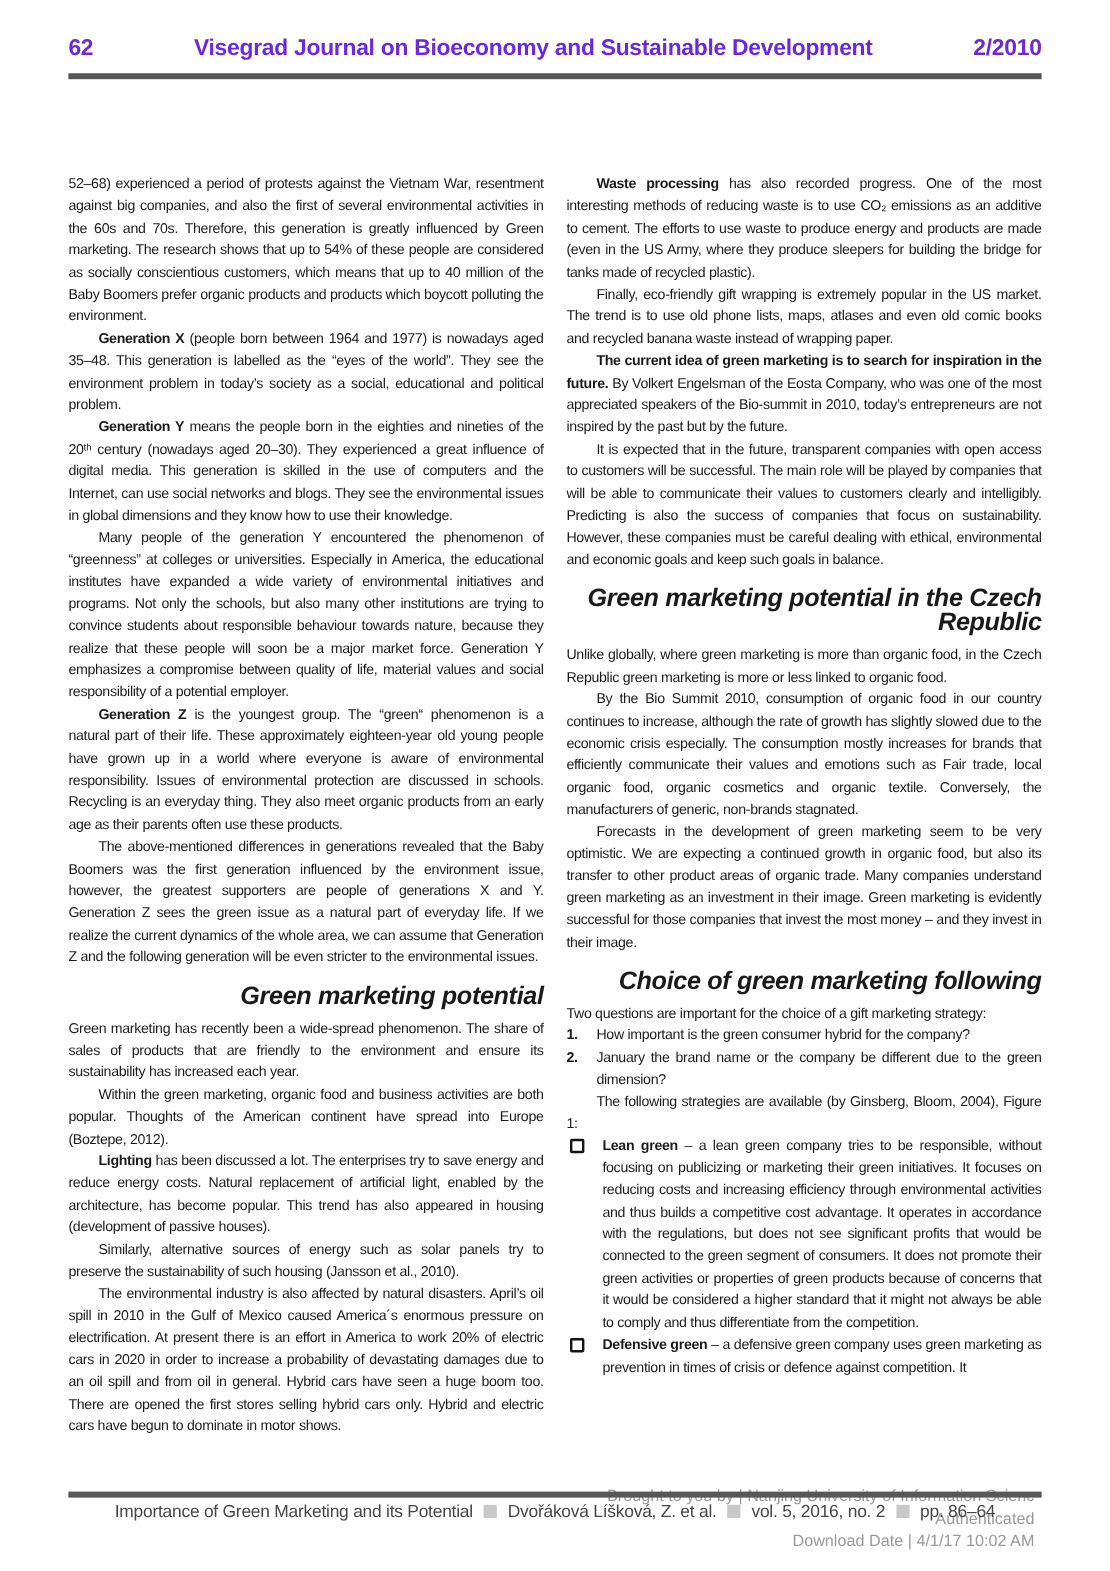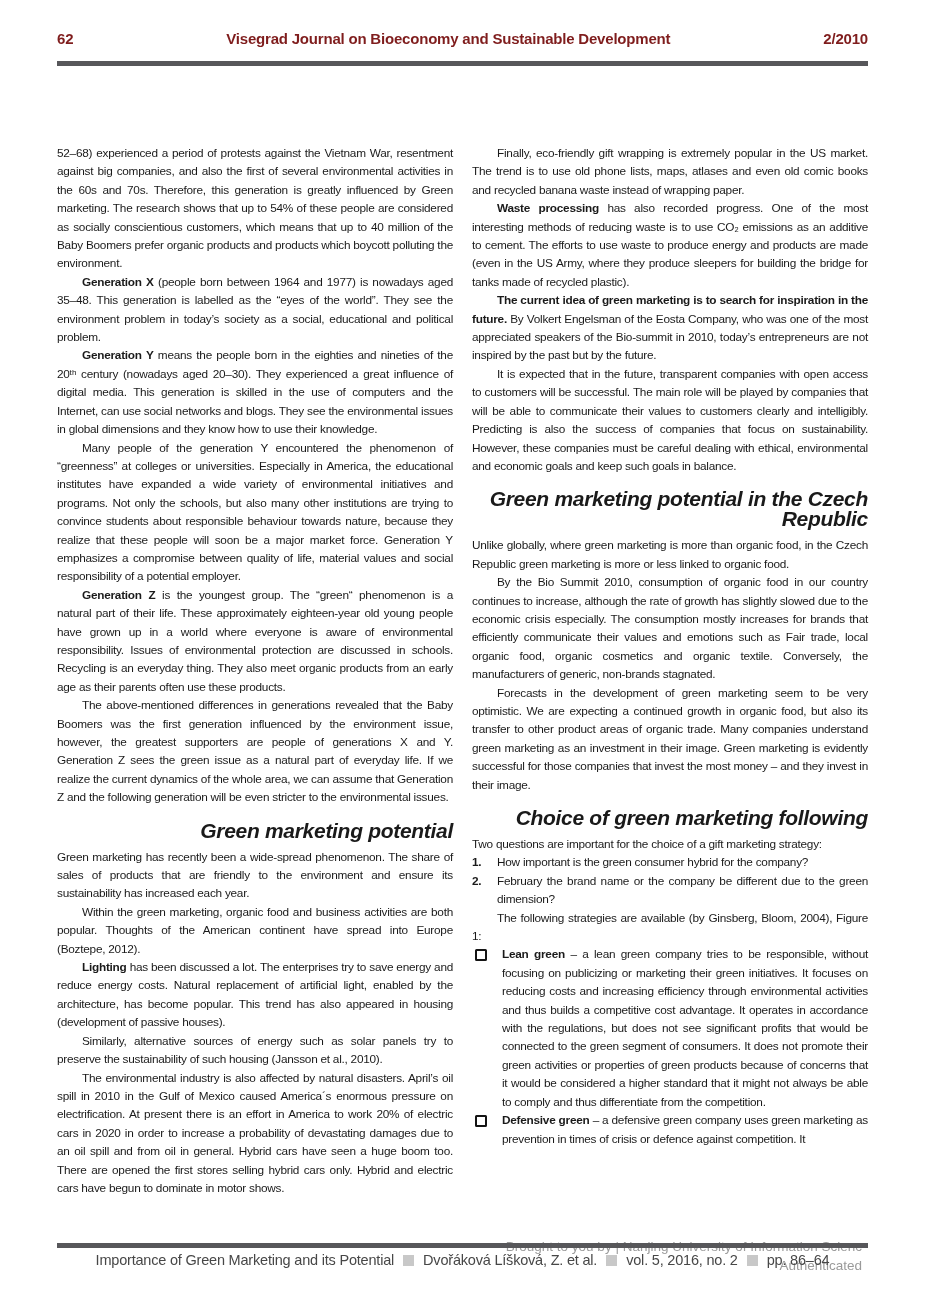--- a/index.html
+++ b/index.html
@@ -8,21 +8,21 @@
     width:925px;height:1309px;
     background:#ffffff;
     font-family:"Liberation Sans", sans-serif;
     color:#1a1a1a;
     overflow:hidden;
   }
   
   .header{
     position:absolute;top:30px;left:57px;width:811px;
     display:flex;align-items:flex-end;justify-content:space-between;
-    font-weight:bold;font-size:15px;color:#7f1d1d;
+    font-weight:bold;font-size:19px;color:#6d28d9;
     letter-spacing:-0.2px;
   }
   .header .jtitle{flex:1;text-align:center;}
   .rule{position:absolute;left:57px;width:811px;height:5px;background:#57575a;}
   .rule.top{top:61px;}
   .rule.bottom{top:1243px;z-index:3;}
   
   .columns{
     position:absolute;top:100px;left:57px;width:811px;
     display:flex;gap:19px;margin-top:44px;
@@ -81,48 +81,49 @@
         <p class="indent"><b>Generation Z</b> is the youngest group. The “green“ phenomenon is a natural part of their life. These approximately eighteen-year old young people have grown up in a world where everyone is aware of environmental responsibility. Issues of environmental protection are discussed in schools. Recycling is an everyday thing. They also meet organic products from an early age as their parents often use these products.</p>
         <p class="indent">The above-mentioned differences in generations revealed that the Baby Boomers was the first generation influenced by the environment issue, however, the greatest supporters are people of generations X and Y. Generation Z sees the green issue as a natural part of everyday life. If we realize the current dynamics of the whole area, we can assume that Generation Z and the following generation will be even stricter to the environmental issues.</p>
         <h2>Green marketing potential</h2>
         <p>Green marketing has recently been a wide-spread phenomenon. The share of sales of products that are friendly to the environment and ensure its sustainability has increased each year.</p>
         <p class="indent">Within the green marketing, organic food and business activities are both popular. Thoughts of the American continent have spread into Europe (Boztepe, 2012).</p>
         <p class="indent"><b>Lighting</b> has been discussed a lot. The enterprises try to save energy and reduce energy costs. Natural replacement of artificial light, enabled by the architecture, has become popular. This trend has also appeared in housing (development of passive houses).</p>
         <p class="indent">Similarly, alternative sources of energy such as solar panels try to preserve the sustainability of such housing (Jansson et al., 2010).</p>
         <p class="indent">The environmental industry is also affected by natural disasters. April’s oil spill in 2010 in the Gulf of Mexico caused America´s enormous pressure on electrification. At present there is an effort in America to work 20% of electric cars in 2020 in order to increase a probability of devastating damages due to an oil spill and from oil in general. Hybrid cars have seen a huge boom too. There are opened the first stores selling hybrid cars only. Hybrid and electric cars have begun to dominate in motor shows.</p>
       </div>
     <div class="col" id="col-right">
+        <p class="indent"><b>Waste processing</b> has also recorded progress. One of the most interesting methods of reducing waste is to use CO₂ emissions as an additive to cement. The efforts to use waste to produce energy and products are made (even in the US Army, where they produce sleepers for building the bridge for tanks made of recycled plastic).</p>
         <p class="indent">Finally, eco-friendly gift wrapping is extremely popular in the US market. The trend is to use old phone lists, maps, atlases and even old comic books and recycled banana waste instead of wrapping paper.</p>
-        <p class="indent"><b>Waste processing</b> has also recorded progress. One of the most interesting methods of reducing waste is to use CO₂ emissions as an additive to cement. The efforts to use waste to produce energy and products are made (even in the US Army, where they produce sleepers for building the bridge for tanks made of recycled plastic).</p>
         <p class="indent"><b>The current idea of green marketing is to search for inspiration in the future.</b> By Volkert Engelsman of the Eosta Company, who was one of the most appreciated speakers of the Bio-summit in 2010, today’s entrepreneurs are not inspired by the past but by the future.</p>
         <p class="indent">It is expected that in the future, transparent companies with open access to customers will be successful. The main role will be played by companies that will be able to communicate their values to customers clearly and intelligibly. Predicting is also the success of companies that focus on sustainability. However, these companies must be careful dealing with ethical, environmental and economic goals and keep such goals in balance.</p>
         <h2>Green marketing potential in the Czech Republic</h2>
         <p>Unlike globally, where green marketing is more than organic food, in the Czech Republic green marketing is more or less linked to organic food.</p>
         <p class="indent">By the Bio Summit 2010, consumption of organic food in our country continues to increase, although the rate of growth has slightly slowed due to the economic crisis especially. The consumption mostly increases for brands that efficiently communicate their values and emotions such as Fair trade, local organic food, organic cosmetics and organic textile. Conversely, the manufacturers of generic, non-brands stagnated.</p>
         <p class="indent">Forecasts in the development of green marketing seem to be very optimistic. We are expecting a continued growth in organic food, but also its transfer to other product areas of organic trade. Many companies understand green marketing as an investment in their image. Green marketing is evidently successful for those companies that invest the most money – and they invest in their image.</p>
         <h2>Choice of green marketing following</h2>
         <p>Two questions are important for the choice of a gift marketing strategy:</p>
         <div class="li num-item">
           <b class="num">1.</b>
           <span class="li-text">How important is the green consumer hybrid for the company?</span>
         </div>
         <div class="li num-item">
           <b class="num">2.</b>
-          <span class="li-text">February the brand name or the company be different due to the green dimension?</span>
+          <span class="li-text">January the brand name or the company be different due to the green dimension?</span>
         </div>
         <p class="indent">The following strategies are available (by Ginsberg, Bloom, 2004), Figure 1:</p>
         <div class="li bullet-item"><span class="marker"></span><span class="li-text"><b>Lean green</b> – a lean green company tries to be responsible, without focusing on publicizing or marketing their green initiatives. It focuses on reducing costs and increasing efficiency through environmental activities and thus builds a competitive cost advantage. It operates in accordance with the regulations, but does not see significant profits that would be connected to the green segment of consumers. It does not promote their green activities or properties of green products because of concerns that it would be considered a higher standard that it might not always be able to comply and thus differentiate from the competition.</span></div>
         <div class="li bullet-item"><span class="marker"></span><span class="li-text"><b>Defensive green</b> – a defensive green company uses green marketing as prevention in times of crisis or defence against competition. It</span></div>
       </div>
   </div>
 
   <div class="rule bottom"></div>
 
   <div class="citation">
     <span>Importance of Green Marketing and its Potential</span><span class="sep"></span><span>Dvořáková Líšková, Z. et al.</span><span class="sep"></span><span>vol. 5, 2016, no. 2</span><span class="sep"></span><span>pp. 86–64</span>
   </div>
 
   <div class="watermark">
     <div>Brought to you by | Nanjing University of Information Scienc</div>
     <div>Authenticated</div>
+    <div>Download Date | 4/1/17 10:02 AM</div>
   </div>
 
 </div>
 
 </body></html>

